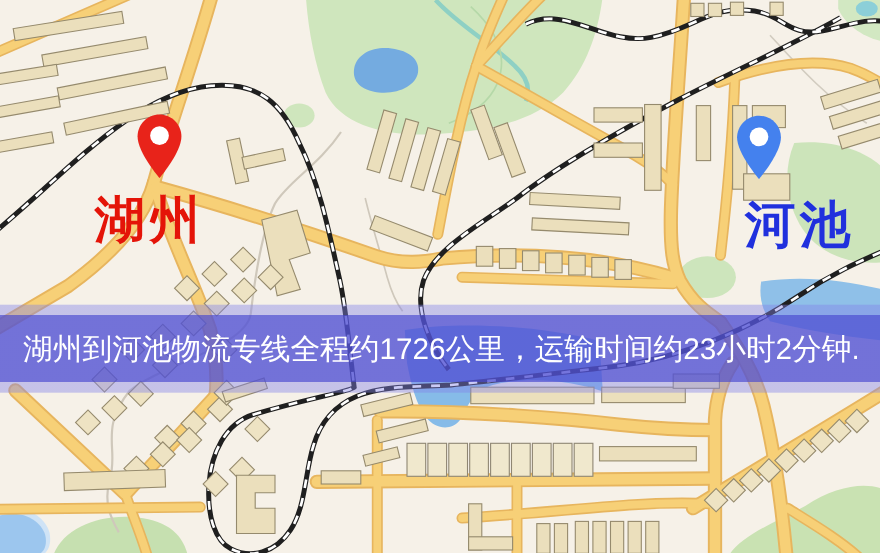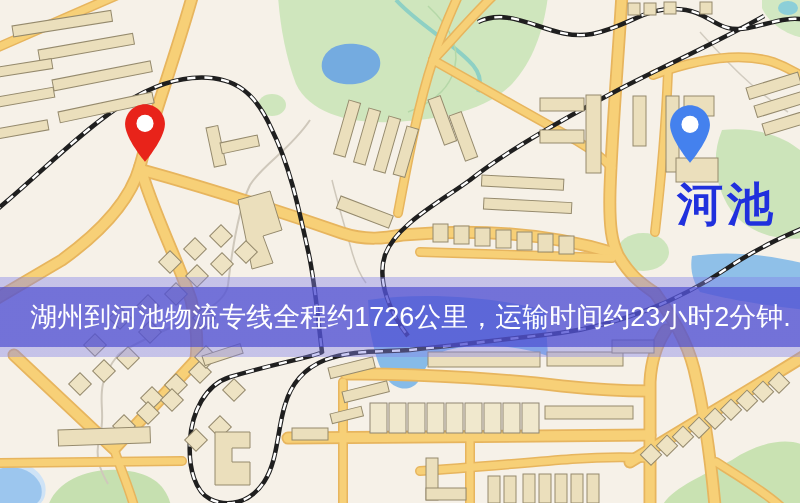--- a/index.html
+++ b/index.html
@@ -257,33 +257,34 @@
         <rect x="708" y="411" width="15" height="15" transform="rotate(45 715 418)"></rect>
         <rect x="724" y="402" width="15" height="15" transform="rotate(45 731 409)"></rect>
         <rect x="740" y="393" width="15" height="15" transform="rotate(45 747 400)"></rect>
         <rect x="756" y="384" width="15" height="15" transform="rotate(45 763 391)"></rect>
         <rect x="772" y="375" width="15" height="15" transform="rotate(45 779 382)"></rect>
       </g>
     </g>
   </svg>
 
   <div id="route-banner">
-    <span class="banner-text" style="color: rgb(255, 255, 255); text-align: center;">湖州到河池物流专线全程约1726公里，运输时间约23小时2分钟.</span>
+    <span class="banner-text" style="color: rgb(255, 255, 255);">湖州到河池物流专线全程约1726公里，运输时间约23小时2分钟.</span>
   </div>
 
   <div class="pin" style="left:123px;top:102px;">
     <svg width="44" height="62" viewBox="0 0 32 44">
       <path d="M16 1 C8 1 1.5 7.5 1.5 15.5 C1.5 26 16 43 16 43 C16 43 30.5 26 30.5 15.5 C30.5 7.5 24 1 16 1 Z" fill="#e8231a" style="fill: rgb(232, 35, 26);"></path>
       <circle cx="16" cy="15" r="6.2" fill="#ffffff"></circle>
     </svg>
   </div>
 
   <div class="pin" style="left:668px;top:103px;">
     <svg width="44" height="62" viewBox="0 0 32 44">
       <path d="M16 1 C8 1 1.5 7.5 1.5 15.5 C1.5 26 16 43 16 43 C16 43 30.5 26 30.5 15.5 C30.5 7.5 24 1 16 1 Z" fill="#4481ee" style="fill: rgb(68, 129, 238);"></path>
       <circle cx="16" cy="15" r="6.2" fill="#ffffff"></circle>
     </svg>
   </div>
 
+  <div class="city-label" style="left: 86px; top: 176px; color: rgb(228, 20, 8);">湖州</div>
 
   <div class="city-label" style="left: 642px; top: 181px; color: rgb(32, 48, 221); margin-left: 35px;">河池</div>
 
 </div>
 
 </body></html>

